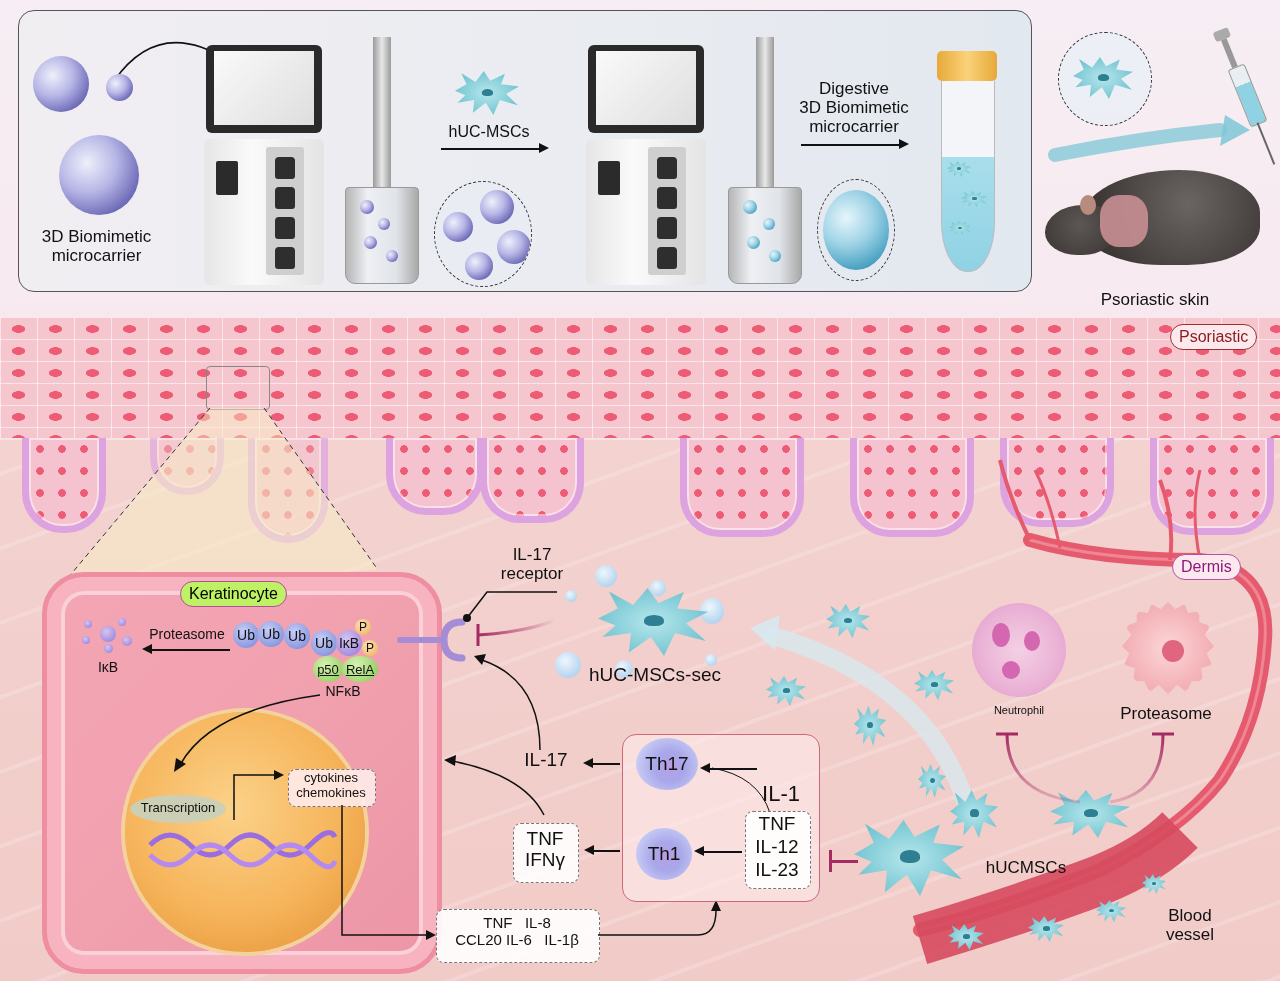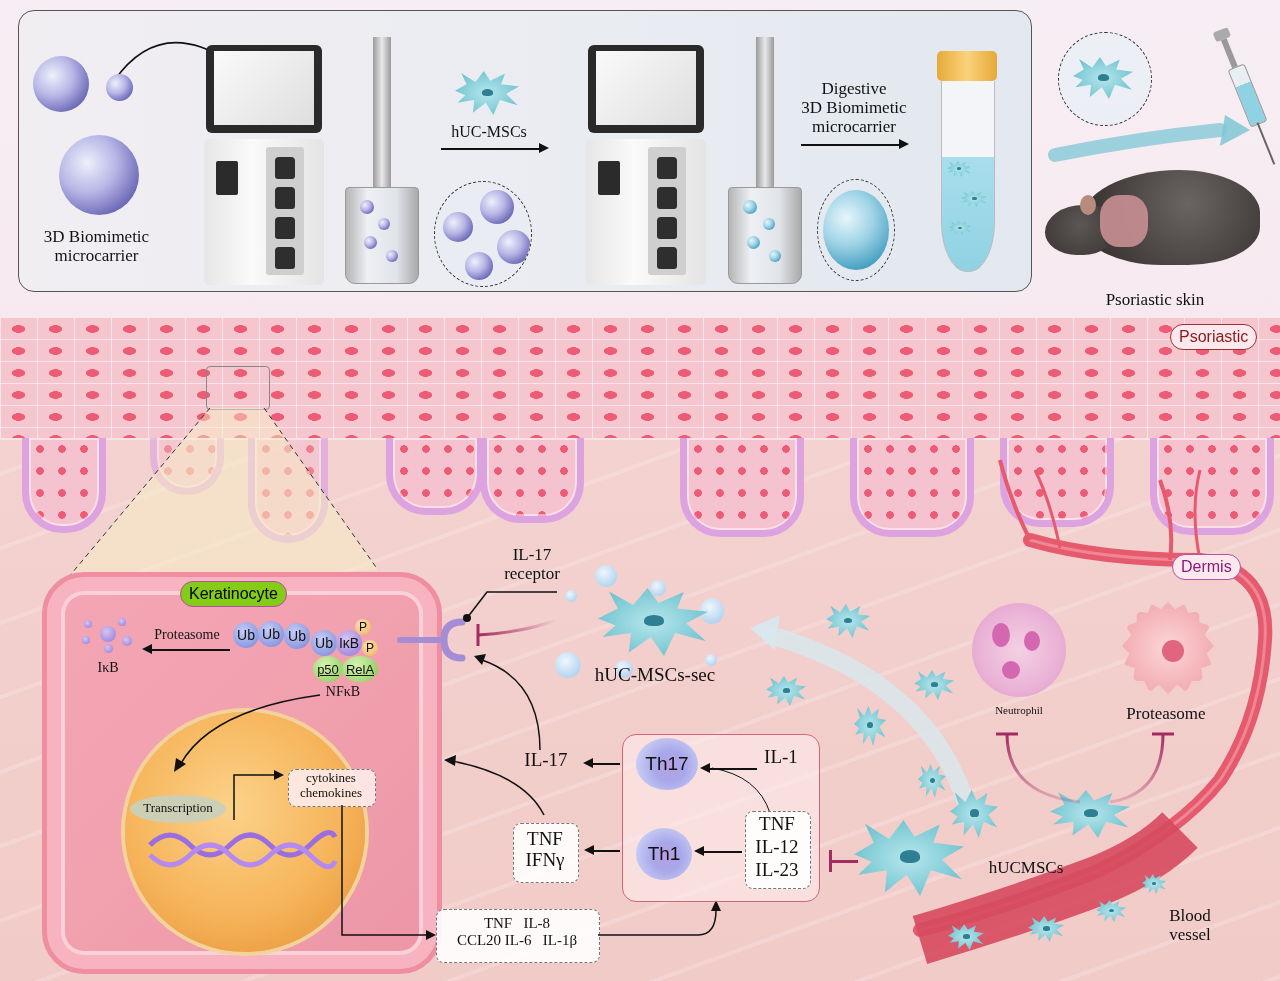--- a/index.html
+++ b/index.html
@@ -1,20 +1,20 @@
 <!DOCTYPE html>
 <html><head>
 <meta charset="utf-8">
 <style>
   html,body{margin:0;padding:0;}
   body{width:1280px;height:981px;position:relative;overflow:hidden;
     font-family:"Liberation Sans",sans-serif;
     background:linear-gradient(180deg,#f6eef4 0%,#f7eaf0 30%,#f6dcdc 60%,#f3d2d0 100%);}
   .abs{position:absolute;}
-  .lbl{position:absolute;color:#111;font-family:Liberation Serif, serif;text-align:center;line-height:1.12;}
+  .lbl{position:absolute;color:#111;font-family:Liberation Sans, sans-serif;text-align:center;line-height:1.12;}
   
   #top-panel{left:18px;top:10px;width:1012px;height:280px;border:1.5px solid #555;border-radius:16px;
     background:linear-gradient(90deg,#f1eef2 0%,#e9ecf1 60%,#e2e8ef 100%);}
   .bioreactor{position:absolute;width:120px;height:258px;}
   .br-screen{position:absolute;left:2px;top:10px;width:116px;height:88px;background:#2a2a2a;border-radius:6px;}
   .br-screen-inner{position:absolute;left:8px;top:6px;width:100px;height:74px;background:linear-gradient(135deg,#fafafa,#dedede);}
   .br-body{position:absolute;left:0;top:104px;width:120px;height:146px;background:linear-gradient(90deg,#e6e6e6,#fafafa 40%,#e4e4e4);border-radius:6px;}
   .br-display{position:absolute;left:12px;top:22px;width:22px;height:34px;background:#2b2b2b;border-radius:2px;}
   .br-panel{position:absolute;left:62px;top:8px;width:38px;height:128px;background:#cfcfcf;border-radius:3px;}
   .br-btn{position:absolute;left:9px;width:20px;height:22px;background:#2e2e2e;border-radius:4px 4px 3px 3px;}
@@ -234,21 +234,21 @@
     <div class="nucleus"></div>
   </div>
 <div class="msc" style="left:1142px;top:874px;width:24px;height:20px">
     <div class="nucleus"></div>
   </div>
 <div class="pill" style="left:1172px;top:554px;color:#8b1a7a;border:1.5px solid #b450a8">Dermis</div>
 <div class="lbl" style="left:1160px;top:906px;width:60px;font-size:17px;white-space:pre-line">Blood
 vessel</div>
 
 <div class="abs" id="kerat"></div>
-<div class="pill" style="left:180px;top:581px;border:1.5px solid #b04fa0;background:#84cc16">Keratinocyte</div>
+<div class="pill" style="left:180px;top:581px;border:1.5px solid #b04fa0;background:#bef264">Keratinocyte</div>
 
 <div class="abs" style="left:82px;top:618px;width:52px;height:36px">
   <div class="ball ikb" style="left:18px;top:8px;width:16px;height:16px"></div>
   <div class="ball ikb" style="left:2px;top:2px;width:8px;height:8px"></div>
   <div class="ball ikb" style="left:36px;top:0;width:8px;height:8px"></div>
   <div class="ball ikb" style="left:0;top:18px;width:8px;height:8px"></div>
   <div class="ball ikb" style="left:40px;top:18px;width:10px;height:10px"></div>
   <div class="ball ikb" style="left:22px;top:26px;width:9px;height:9px"></div>
 </div>
 <div class="lbl" style="left:90px;top:660px;width:36px;font-size:14px">IκB</div>
@@ -352,21 +352,21 @@
 </svg>
 <div class="dashed-box" style="left:513px;top:823px;width:64px;height:58px"></div>
 <div class="lbl" style="left:513px;top:828px;width:64px;font-size:19px;white-space:pre-line">TNF
 IFNγ</div>
 <div class="arrow-line" style="left:592px;top:850px;width:28px"></div>
 <div class="arrowhead-l" style="left:584px;top:845px"></div>
 
 <div class="abs" id="th-box"></div>
 <div class="tcell" style="left:636px;top:738px;width:62px;height:52px">Th17</div>
 <div class="tcell" style="left:636px;top:828px;width:56px;height:52px">Th1</div>
-<div class="lbl" style="left:756px;top:746px;width:50px;font-size:19px">IL-1</div>
+<div class="lbl" style="left:756px;top:782px;width:50px;font-size:22px">IL-1</div>
 <div class="arrow-line" style="left:707px;top:768px;width:50px"></div>
 <div class="arrowhead-l" style="left:700px;top:763px"></div>
 <svg width="80" height="50" style="left:710px;top:768px">
   <path d="M60 45 Q 48 8 2 0" fill="none" stroke="#111" stroke-width="1"></path>
 </svg>
 <div class="dashed-box" style="left:745px;top:811px;width:64px;height:76px"></div>
 <div class="lbl" style="left:745px;top:813px;width:64px;font-size:19px;white-space:pre-line;line-height:1.2">TNF
 IL-12
 IL-23</div>
 <div class="arrow-line" style="left:702px;top:851px;width:40px"></div>

